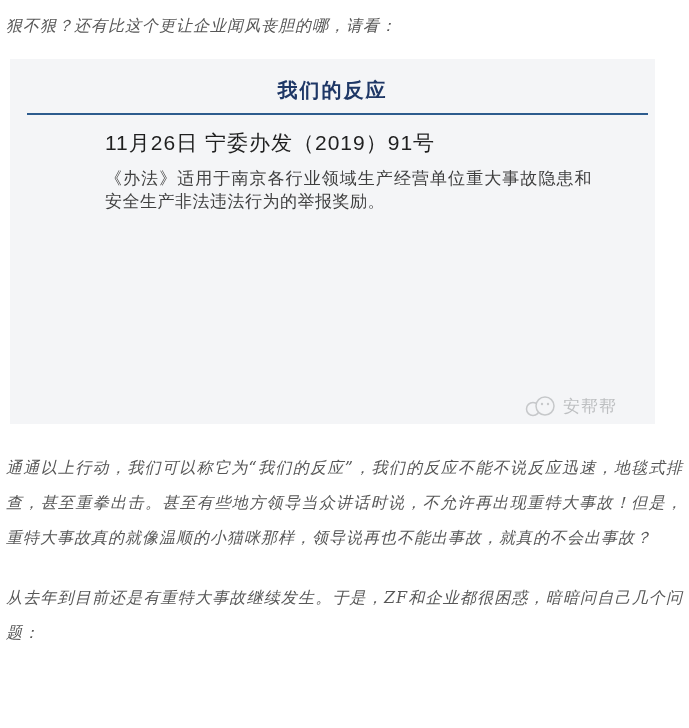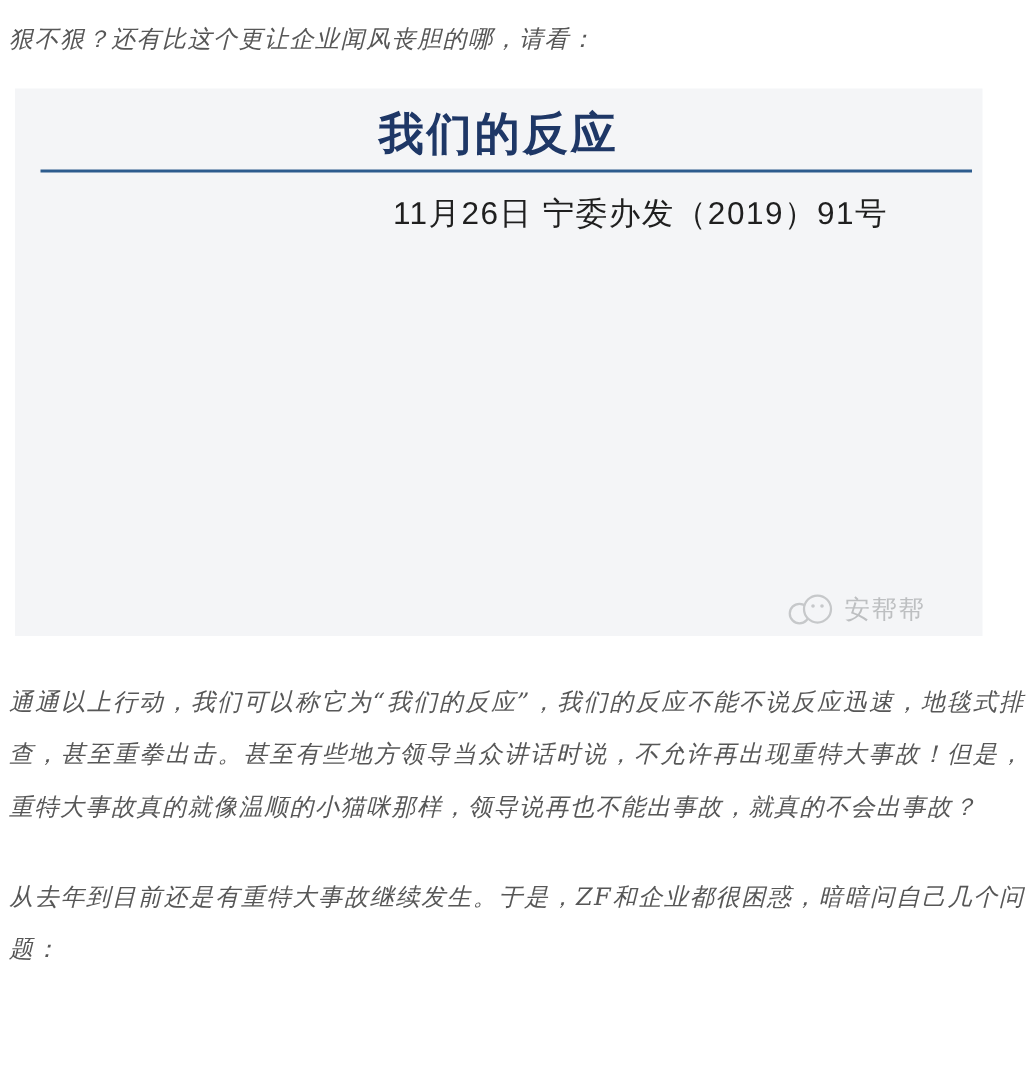--- a/index.html
+++ b/index.html
@@ -33,36 +33,36 @@
     margin: 16px 0 26px 4px;
     background: #f4f5f7;
     overflow: hidden;
     cursor: pointer;
   }
   .card-title {
     margin: 10px 0 0 0;
     text-align: center;
     font-family: "Liberation Sans", "DejaVu Sans", sans-serif;
     font-weight: bold;
-    font-size: 30px;
+    font-size: 20px;
     line-height: 42px;
     letter-spacing: 2px;
     color: #1e3766;
   }
   .card-rule {
     height: 2px;
     background: #2d5c8e;
     margin: 2px 7px 0 17px;
   }
   .card-body {
     margin: 0 63px 0 95px;
   }
   .doc-number {
     margin-top: 16px;
-    text-align: right;
+    text-align: left;
     font-family: "Liberation Sans", "DejaVu Sans", sans-serif;
     font-size: 21px;
     line-height: 24px;
     letter-spacing: 1px;
     color: #1f1f1f;
   }
   .card-para {
     margin: 12px 0 0 0;
     font-size: 17px;
     line-height: 23px;
@@ -99,20 +99,21 @@
   <p class="para intro">狠不狠？还有比这个更让企业闻风丧胆的哪，请看：</p>
 
   <figure class="card">
     <div class="card-title">我们的反应</div>
     <div class="card-rule"></div>
 
     <div class="card-body">
       <div class="doc-number">11月26日 宁委办发（2019）91号</div>
 
 
+      <p class="card-para">《办法》适用于南京各行业领域生产经营单位重大事故隐患和安全生产非法违法行为的举报奖励。</p>
 
     </div>
 
     <div class="watermark">
       <span class="wm-icon">
         <svg width="34" height="24" viewBox="0 0 34 24" fill="none" xmlns="http://www.w3.org/2000/svg">
           <circle cx="9" cy="15" r="6.5" stroke="#c6c8ca" stroke-width="1.5" fill="#f4f5f7"></circle>
           <circle cx="21" cy="12" r="9" stroke="#c6c8ca" stroke-width="1.5" fill="#f4f5f7"></circle>
           <circle cx="18" cy="10" r="1.2" fill="#c6c8ca"></circle>
           <circle cx="24" cy="10" r="1.2" fill="#c6c8ca"></circle>

